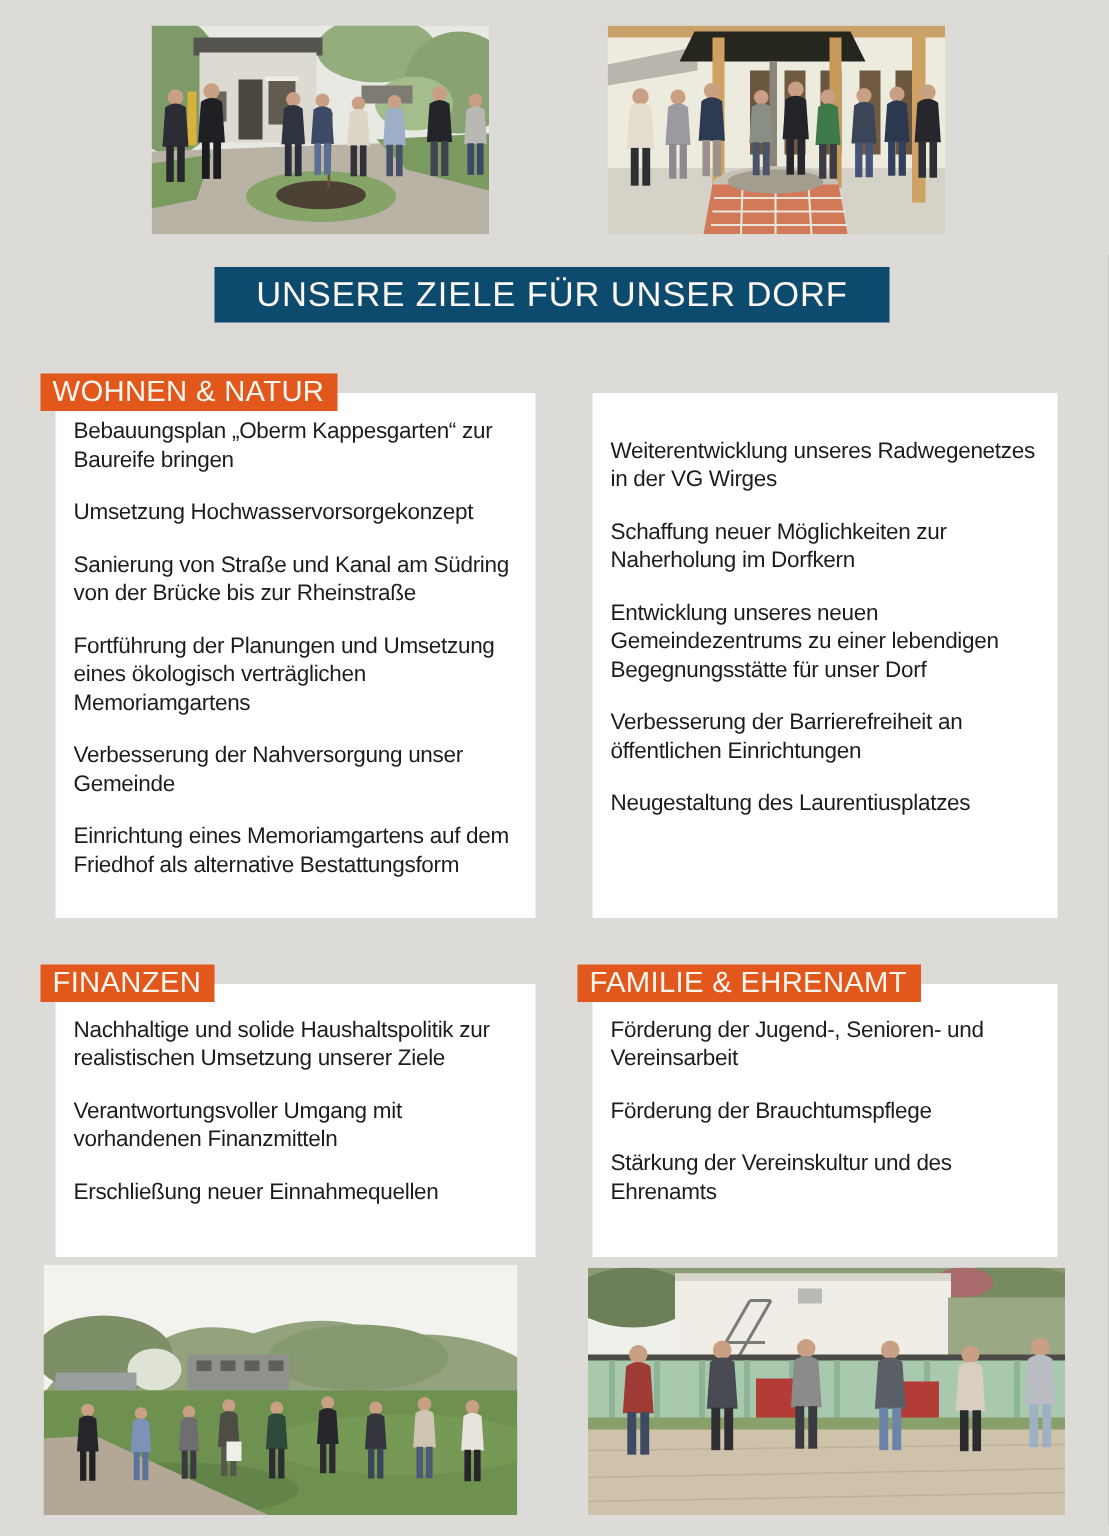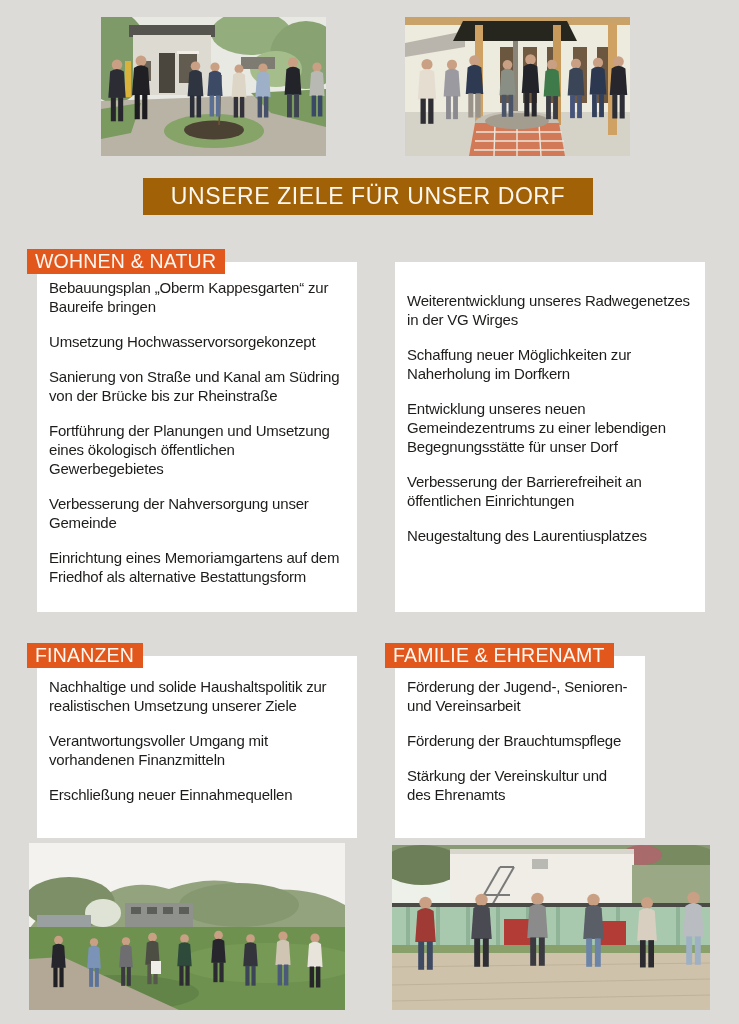--- a/index.html
+++ b/index.html
@@ -9,29 +9,29 @@
   
   .photo{position:absolute;overflow:hidden;}
   .photo svg{display:block;width:100%;height:100%;}
   .photo-top-left{left:101px;top:17px;width:225px;height:139px;}
   .photo-top-right{left:405px;top:17px;width:225px;height:139px;}
   .photo-bottom-left{left:29px;top:843px;width:316px;height:167px;}
   .photo-bottom-right{left:392px;top:845px;width:318px;height:165px;}
 
   
   .banner{position:absolute;left:143px;top:178px;width:450px;height:37px;
-    background:#a16207;color:#fdf7f2;display:flex;align-items:center;justify-content:center;
+    background:#0c4a6e;color:#fdf7f2;display:flex;align-items:center;justify-content:center;
     font-size:23px;letter-spacing:.6px;white-space:nowrap;}
 
   
   .section{position:absolute;}
   .sec-1{left:37px;top:262px;width:320px;height:350px;}
   .sec-2{left:395px;top:262px;width:310px;height:350px;}
   .sec-3{left:37px;top:656px;width:320px;height:182px;border-radius:17px;}
-  .sec-4{left:395px;top:656px;width:250px;height:182px;}
+  .sec-4{left:395px;top:656px;width:310px;height:182px;}
   .card{position:absolute;inset:0;background:#ffffff;box-sizing:border-box;
     padding:16px 10px 0 12px;}
   .sec-2 .card{padding-top:29px;padding-left:12px;padding-right:4px;}
   .sec-3 .card,.sec-4 .card{padding-top:21px;}
   .sec-4 .card{padding-right:12px;}
   .sec-header{position:absolute;left:-10px;top:-13px;z-index:2;background:#e2571c;
     color:#fdf7f2;font-size:19.5px;line-height:24px;padding:0 9px 1px 8px;white-space:nowrap;
     letter-spacing:.2px;}
   .goal{margin:0 0 16px 0;font-size:15px;line-height:19px;color:#1d1c1a;letter-spacing:-0.2px;}
 </style>
@@ -123,21 +123,21 @@
   </div>
 
   <div class="banner">UNSERE ZIELE FÜR UNSER DORF</div>
 
   <div class="section sec-1">
     <div class="sec-header">WOHNEN &amp; NATUR</div>
     <div class="card">
       <p class="goal">Bebauungsplan „Oberm Kappesgarten“ zur Baureife bringen</p>
       <p class="goal">Umsetzung Hochwasservorsorgekonzept</p>
       <p class="goal">Sanierung von Straße und Kanal am Südring von der Brücke bis zur Rheinstraße</p>
-      <p class="goal">Fortführung der Planungen und Umsetzung eines ökologisch öffentlichen Gewerbegebietes</p>
+      <p class="goal">Fortführung der Planungen und Umsetzung eines ökologisch verträglichen Memoriamgartens</p>
       <p class="goal">Verbesserung der Nahversorgung unser Gemeinde</p>
       <p class="goal">Einrichtung eines Memoriamgartens auf dem Friedhof als alternative Bestattungsform</p>
     </div>
   </div>
 
   <div class="section sec-2">
     <div class="card">
       <p class="goal">Weiterentwicklung unseres Radwegenetzes in der VG Wirges</p>
       <p class="goal">Schaffung neuer Möglichkeiten zur Naherholung im Dorfkern</p>
       <p class="goal">Entwicklung unseres neuen Gemeindezentrums zu einer lebendigen Begegnungsstätte für unser Dorf</p>

